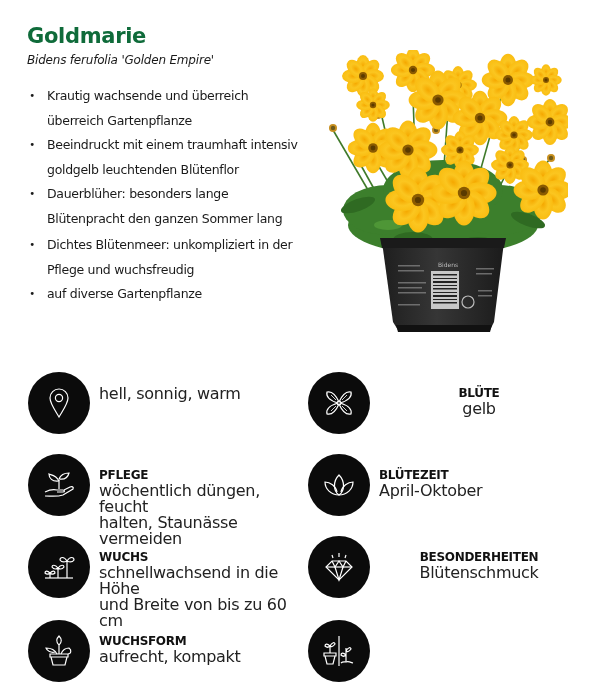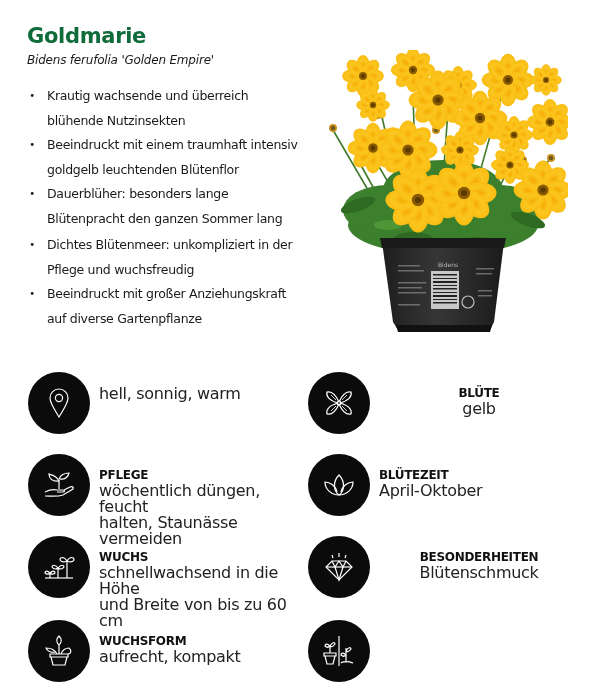--- a/index.html
+++ b/index.html
@@ -36,40 +36,39 @@
 </head>
 <body>
 
 <div class="title">Goldmarie</div>
 <div class="subtitle">Bidens ferufolia 'Golden Empire'</div>
 
 <ul class="bullets">
   <li class="bullet">
     <span class="dot">•</span>
     <div>Krautig wachsende und überreich</div>
-    <div>blühende Nutzinsekten</div>
+    <div>überreich Gartenpflanze</div>
   </li>
   <li class="bullet">
     <span class="dot">•</span>
     <div>Beeindruckt mit einem traumhaft intensiv</div>
     <div>goldgelb leuchtenden Blütenflor</div>
   </li>
   <li class="bullet">
     <span class="dot">•</span>
     <div>Dauerblüher: besonders lange</div>
     <div>Blütenpracht den ganzen Sommer lang</div>
   </li>
   <li class="bullet" style="margin-top:2px">
     <span class="dot">•</span>
     <div>Dichtes Blütenmeer: unkompliziert in der</div>
     <div>Pflege und wuchsfreudig</div>
   </li>
   <li class="bullet">
     <span class="dot">•</span>
-    <div>Beeindruckt mit großer Anziehungskraft</div>
     <div>auf diverse Gartenpflanze</div>
   </li>
 </ul>
 
 <svg class="plant" viewBox="0 0 250 285" xmlns="http://www.w3.org/2000/svg">
   <defs>
     <radialGradient id="petal" cx="50%" cy="50%" r="60%">
       <stop offset="0%" stop-color="#f5a800"></stop>
       <stop offset="45%" stop-color="#fbc620"></stop>
       <stop offset="100%" stop-color="#f9b90c"></stop>

